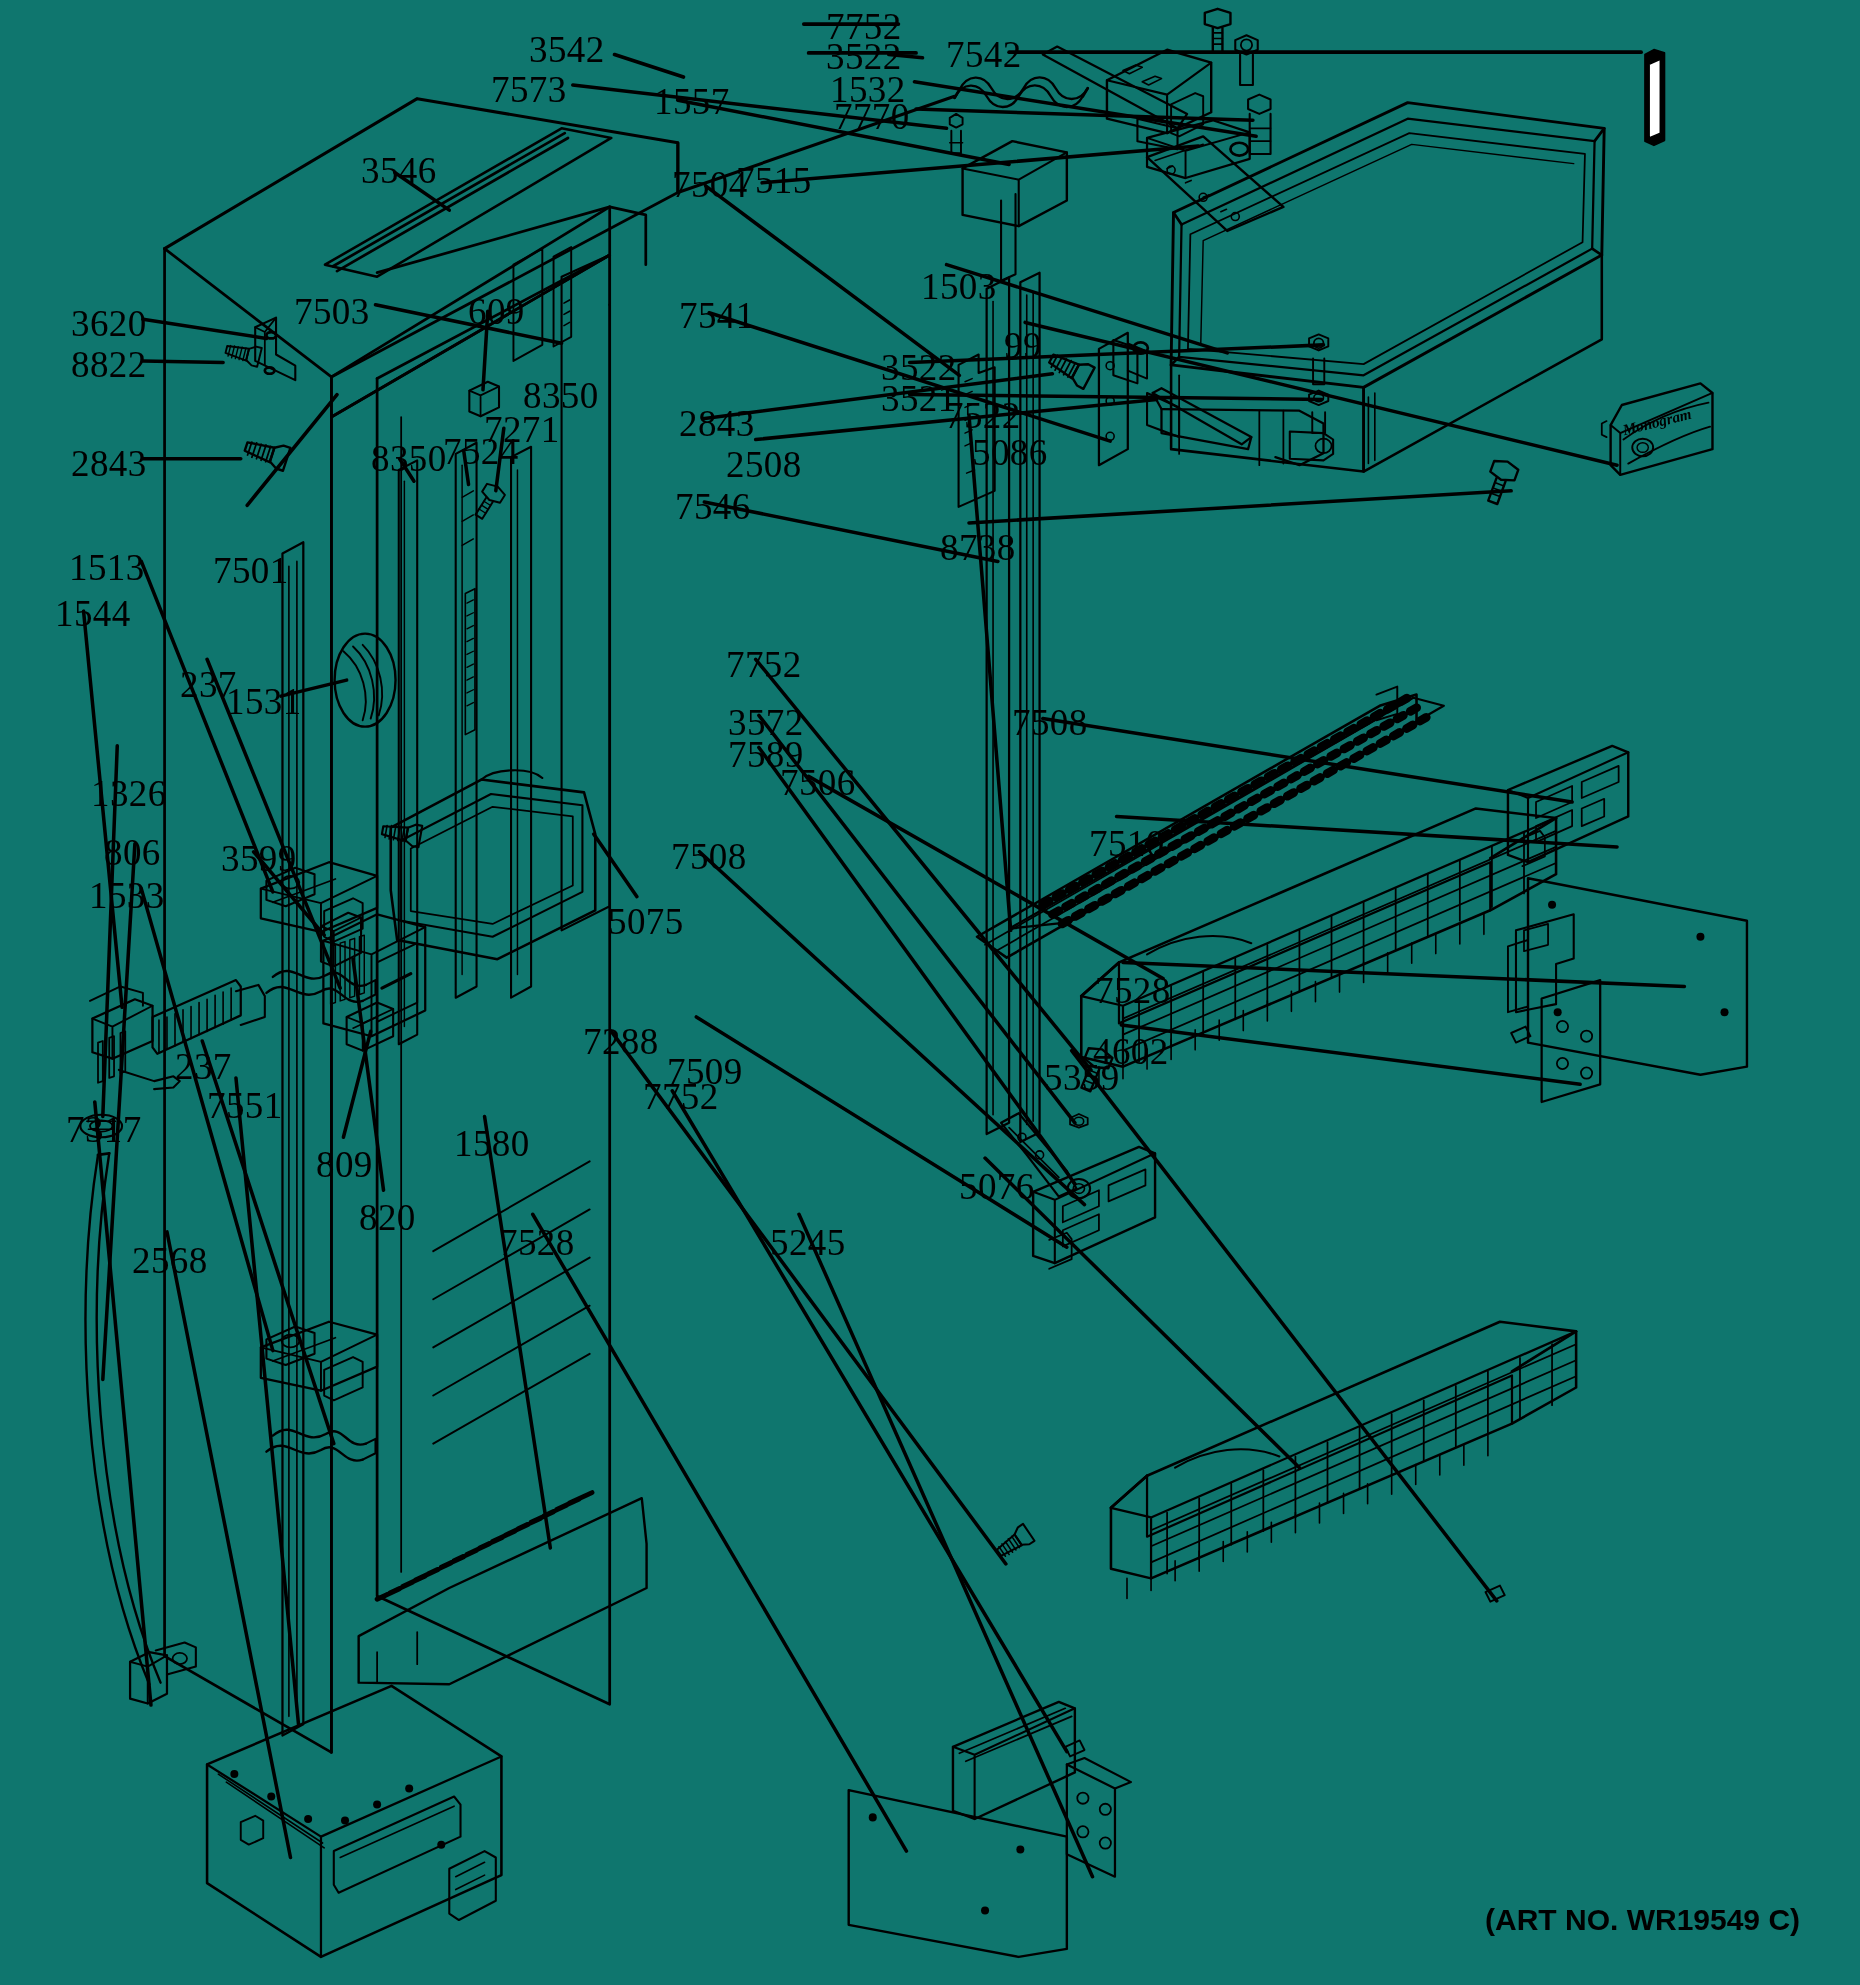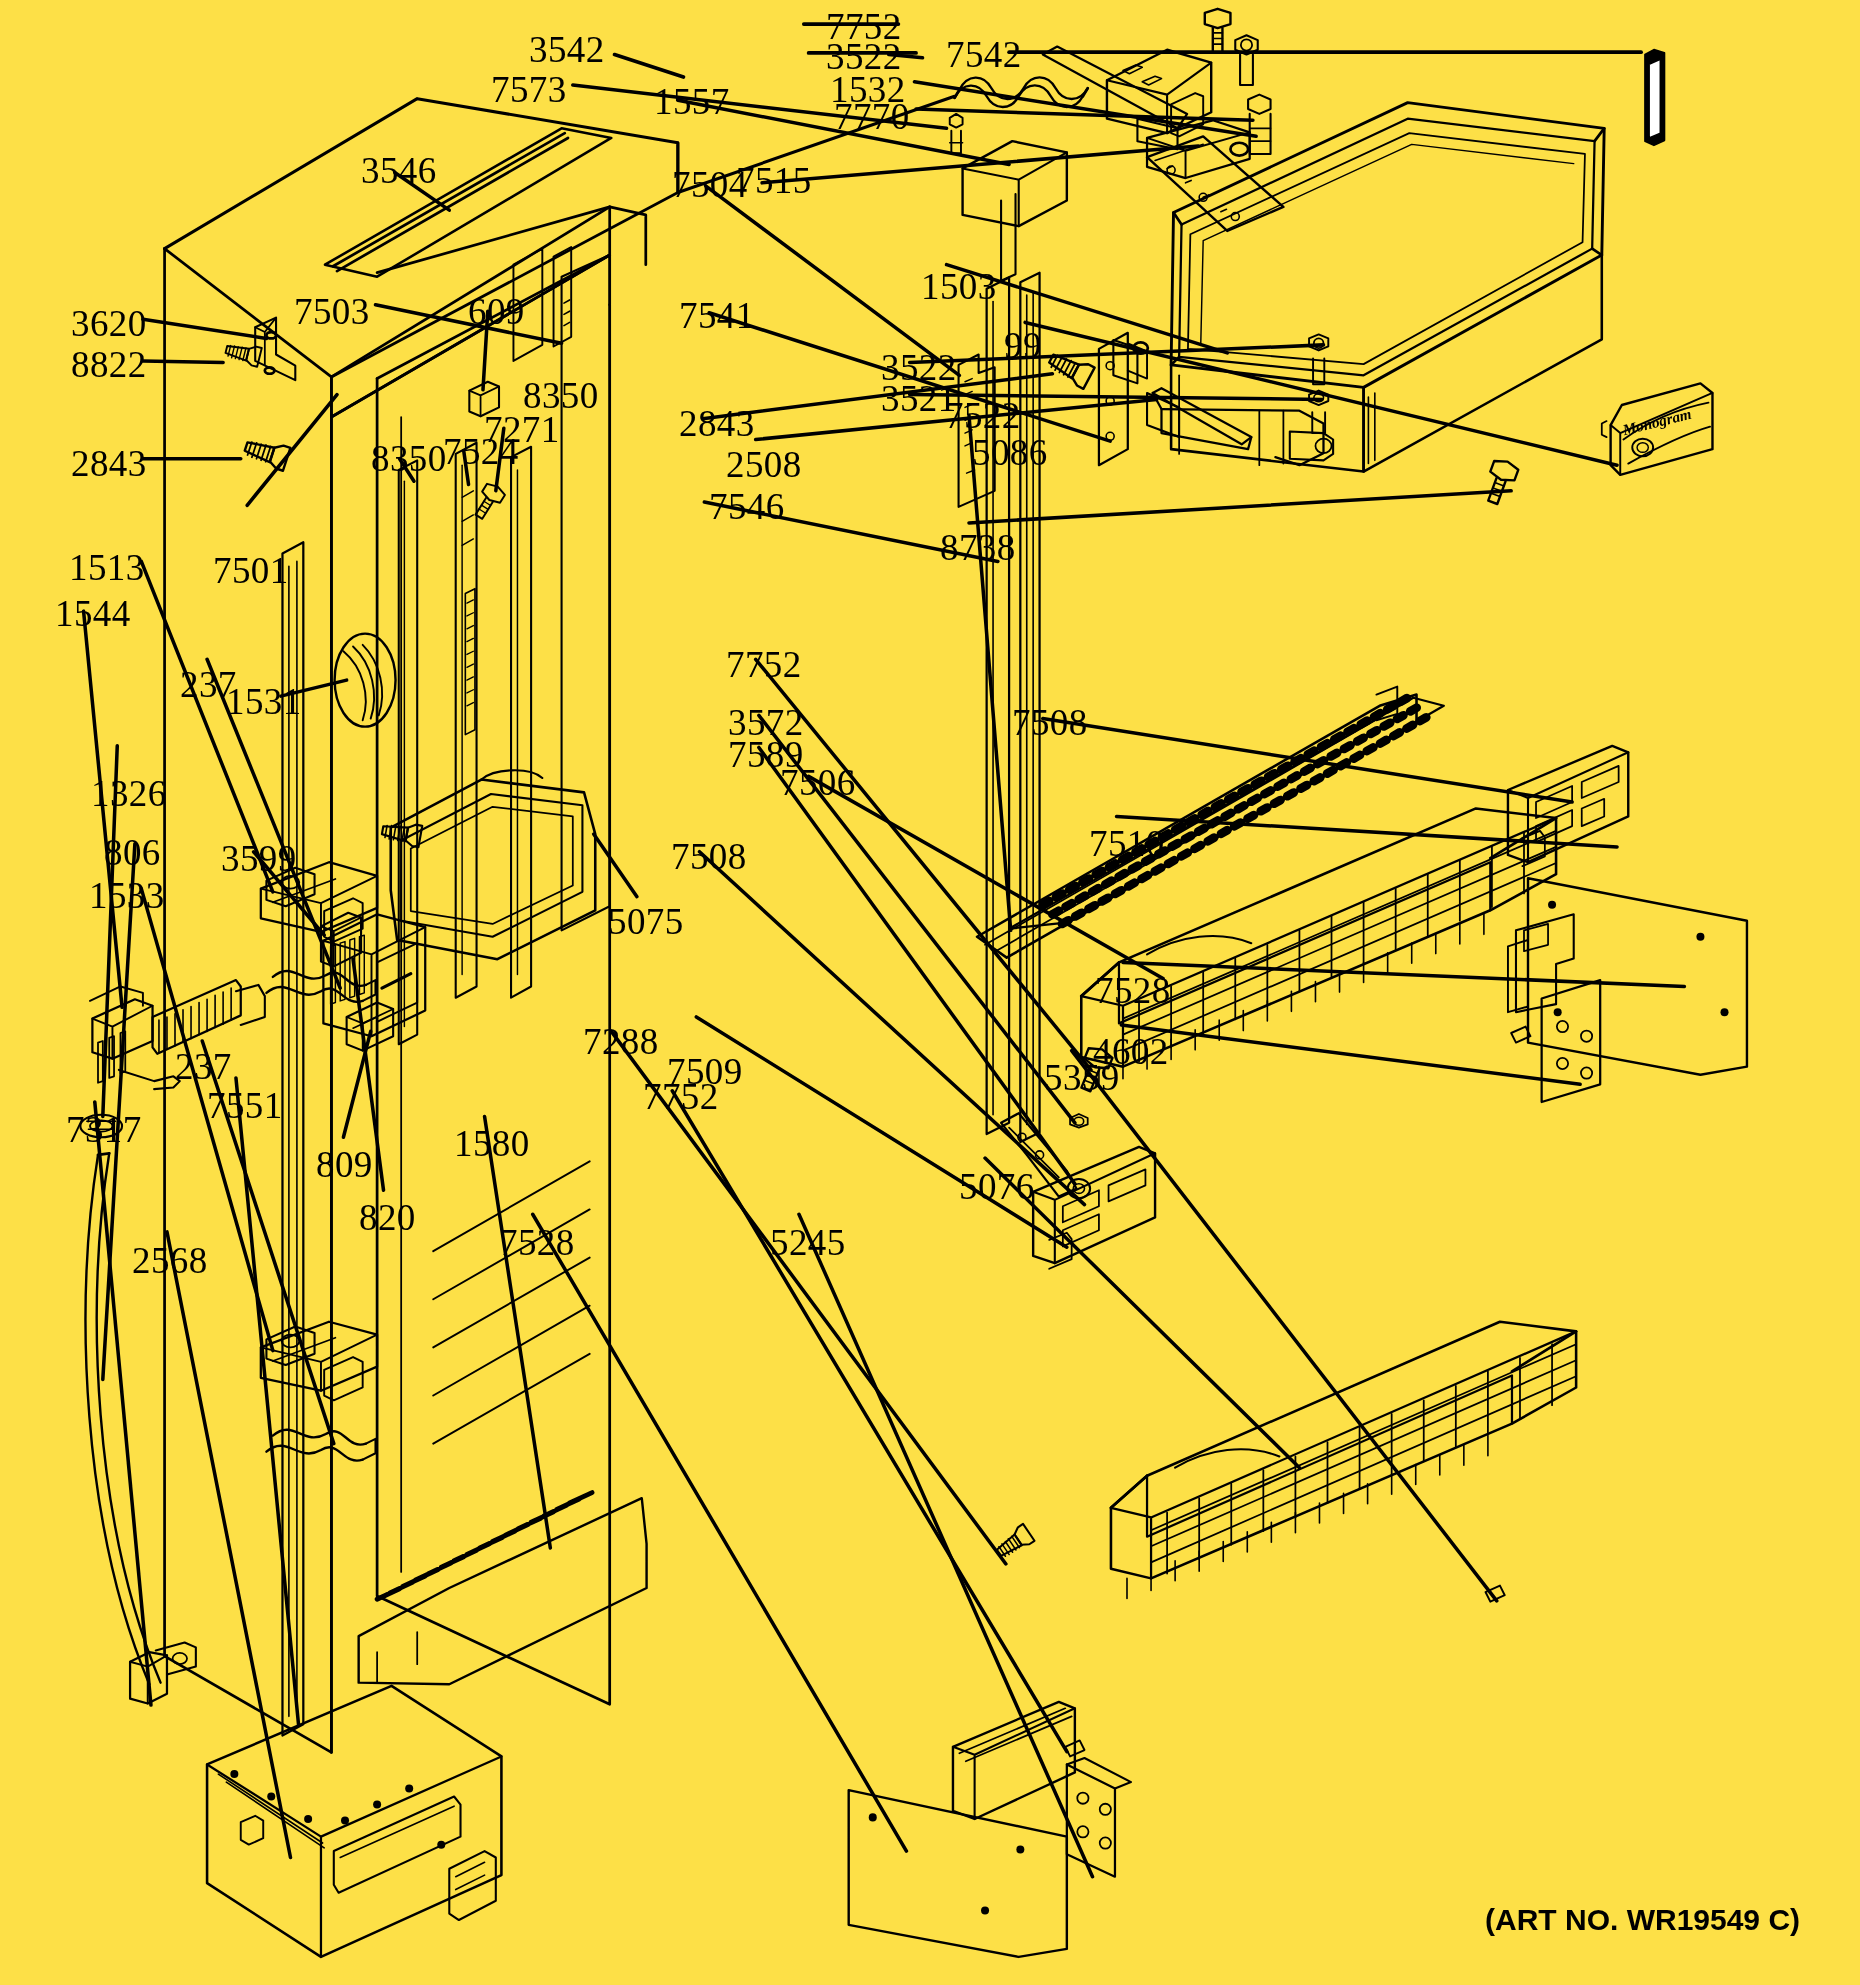--- a/index.html
+++ b/index.html
@@ -1,18 +1,18 @@
 <!DOCTYPE html>
 <html style="font-size:13px"><head>
 <meta charset="utf-8">
 <title>Exploded Parts Diagram</title>
 <style>
   html,body{margin:0;padding:0;background:#ffffff;}
   body{font-family:"Liberation Serif",serif;}
-  #stage{position:relative;width:1861px;height:1985px;background:#fde047;overflow:hidden;}
+  #stage{position:relative;width:1861px;height:1985px;background:#0f766e;overflow:hidden;}
   #art{position:absolute;left:0;top:0;width:1861px;height:1985px;}
   .cal{position:absolute;font-family:"Liberation Serif",serif;font-size:37px;color:#000;
        white-space:nowrap;letter-spacing:0.4px;line-height:1;}
   #artno{position:absolute;font-family:"Liberation Sans",sans-serif;font-weight:bold;
          font-size:30px;color:#000;white-space:nowrap;}
 </style>
 </head>
 <body>
 
 <div id="stage">
@@ -595,21 +595,21 @@
       <div class="cal" style="left: 71px; top: 445px;">2843</div>
       <div class="cal" style="left: 371px; top: 440px;">8350</div>
       <div class="cal" style="left: 443px; top: 433px;">7524</div>
       <div class="cal" style="left: 679px; top: 405px;">2843</div>
       <div class="cal" style="left: 726px; top: 446px;">2508</div>
       <div class="cal" style="left: 881px; top: 349px;">3522</div>
       <div class="cal" style="left: 881px; top: 380px;">3521</div>
       <div class="cal" style="left: 945px; top: 397px;">7522</div>
       <div class="cal" style="left: 972px; top: 434px;">5086</div>
       <div class="cal" style="left: 213px; top: 513px; margin-top: 39px;">7501</div>
-      <div class="cal" style="left: 709px; top: 488px;">7546</div>
+      <div class="cal" style="left: 675px; top: 488px;">7546</div>
       <div class="cal" style="left: 940px; top: 529px;">8738</div>
       <div class="cal" style="left: 69px; top: 549px;">1513</div>
       <div class="cal" style="left: 55px; top: 595px;">1544</div>
       <div class="cal" style="left: 180px; top: 666px;">237</div>
       <div class="cal" style="left: 226px; top: 683px;">1531</div>
       <div class="cal" style="left: 726px; top: 646px;">7752</div>
       <div class="cal" style="left: 728px; top: 704px;">3572</div>
       <div class="cal" style="left: 91px; top: 752px; margin-top: 23px;">1326</div>
       <div class="cal" style="left: 728px; top: 736px;">7589</div>
       <div class="cal" style="left: 1012px; top: 704px;">7508</div>

